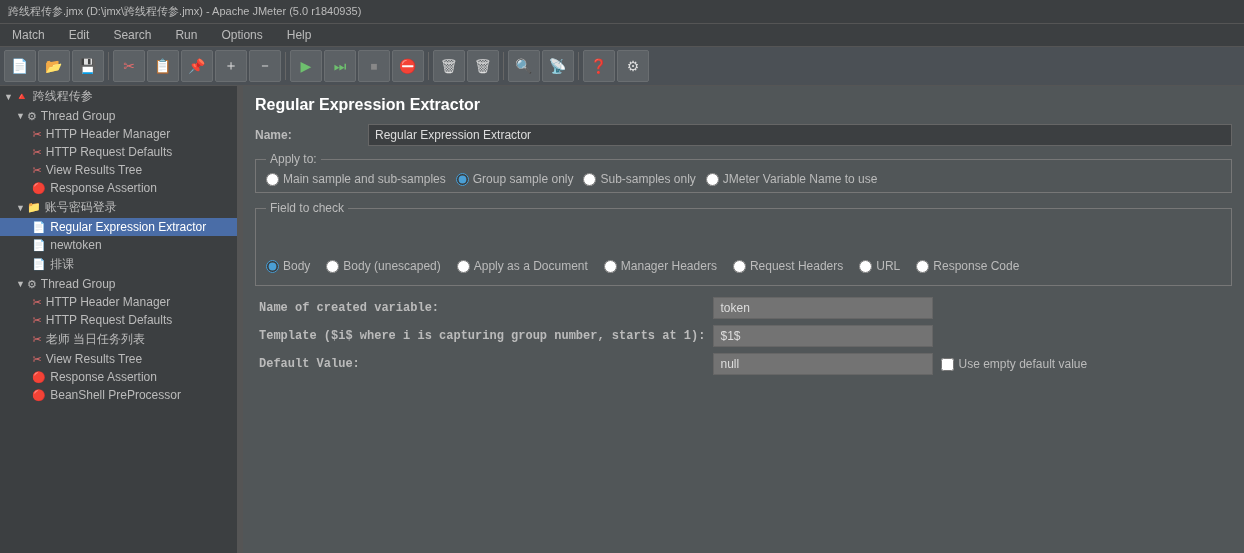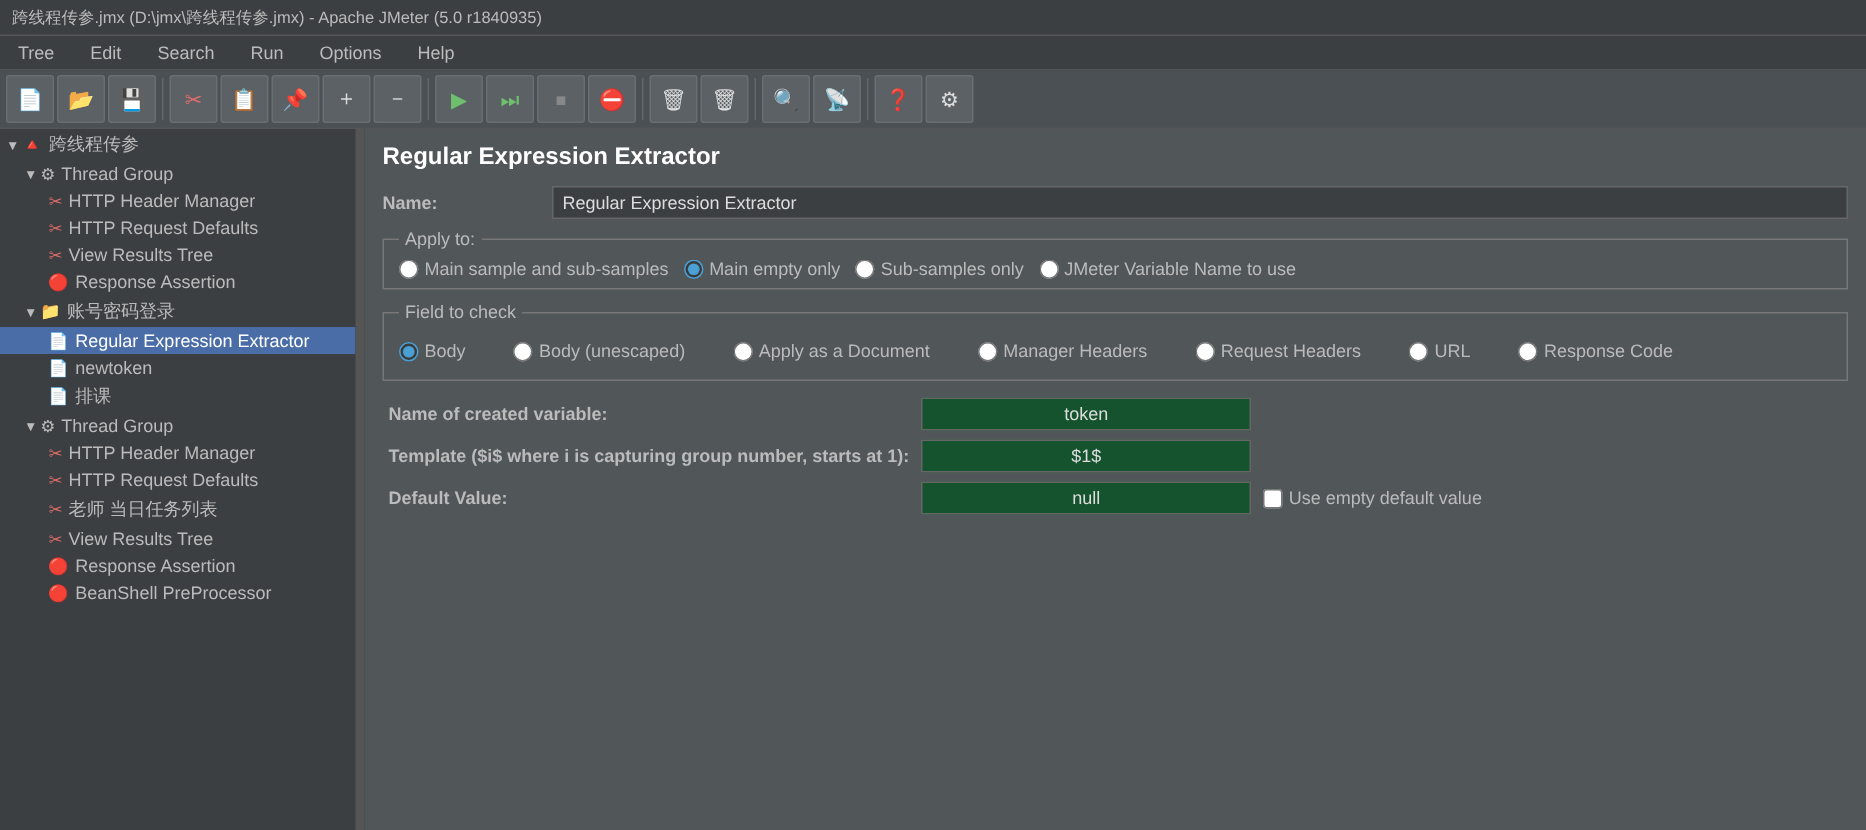--- a/index.html
+++ b/index.html
@@ -143,48 +143,49 @@
       color: #bbbbbb;
     }
     .radio-label input[type=radio] {
       accent-color: #4a9fd5;
       cursor: pointer;
     }
 
     .field-check-group {
       display: flex;
       align-items: center;
-      gap: 32px;
+      gap: 16px;
       flex-wrap: wrap;
       padding: 6px 0;
+      margin-top: 32px;
     }
 
     .form-table {
       width: 100%;
       border-collapse: collapse;
     }
     .form-table tr td {
       padding: 3px 4px;
       vertical-align: middle;
     }
     .form-table tr td:first-child {
       color: #bbbbbb;
       font-weight: bold;
       white-space: nowrap;
       width: 340px;
+      font-family: Liberation Mono, monospace;
     }
     .form-table .value-input {
-      background: #14532d;
+      background: #737373;
       border: 1px solid #666;
       color: #dddddd;
       padding: 2px 6px;
       font-size: 12px;
       width: 220px;
       height: 22px;
-      text-align: center;
     }
 
     .default-row {
       display: flex;
       align-items: center;
       gap: 8px;
     }
     .checkbox-label {
       display: flex;
       align-items: center;
@@ -201,21 +202,21 @@
     }
   </style>
 </head>
 <body>
 
 <div class="title-bar">
   <span>跨线程传参.jmx (D:\jmx\跨线程传参.jmx) - Apache JMeter (5.0 r1840935)</span>
 </div>
 
 <div class="menu-bar">
-  <span>Tree</span>
+  <span>Match</span>
   <span>Edit</span>
   <span>Search</span>
   <span>Run</span>
   <span>Options</span>
   <span>Help</span>
 </div>
 
 <div class="toolbar">
   <div class="toolbar-btn" title="New">📄</div>
   <div class="toolbar-btn" title="Open">📂</div>
@@ -364,21 +365,21 @@
 
     <fieldset class="fieldset">
       <legend class="fieldset-legend">Apply to:</legend>
       <div class="radio-group">
         <label class="radio-label">
           <input type="radio" name="apply-to" style="">
           <span>Main sample and sub-samples</span>
         </label>
         <label class="radio-label">
           <input type="radio" name="apply-to" checked="" style="">
-          <span>Main empty only</span>
+          <span>Group sample only</span>
         </label>
         <label class="radio-label">
           <input type="radio" name="apply-to" style="">
           <span>Sub-samples only</span>
         </label>
         <label class="radio-label">
           <input type="radio" name="apply-to" style="">
           <span>JMeter Variable Name to use</span>
         </label>
       </div>

